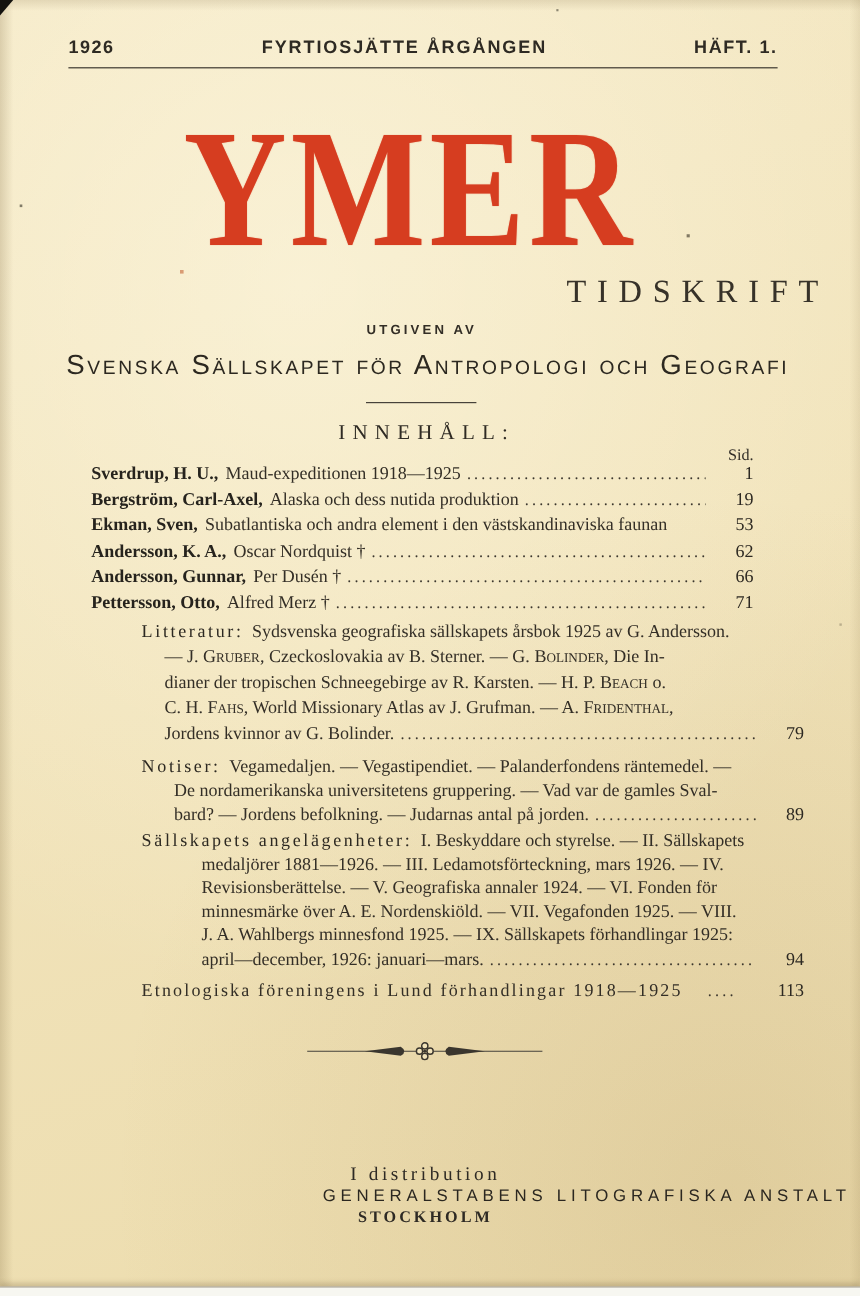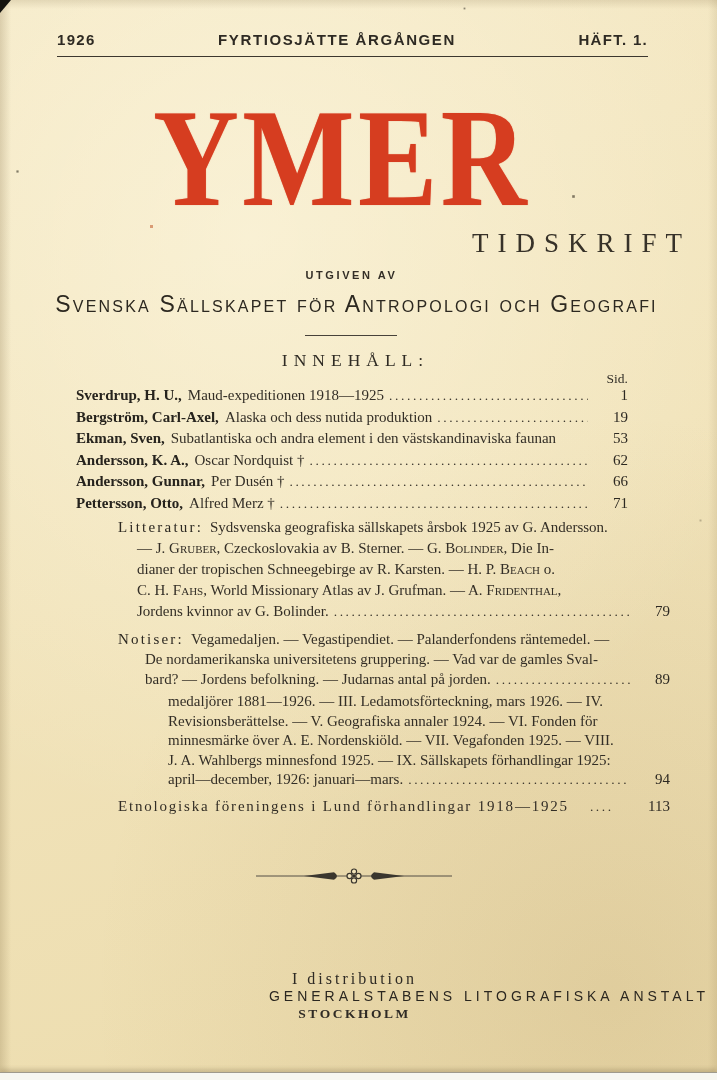--- a/index.html
+++ b/index.html
@@ -193,20 +193,23 @@
       </div>
       <div class="pl ind-not">De nordamerikanska universitetens gruppering. — Vad var de gamles Sval-</div>
       <div class="pl ind-not flexl">
         <span>bard? — Jordens befolkning. — Judarnas antal på jorden.</span>
         <span class="dots"></span>
         <span class="pg">89</span>
       </div>
     </div>
 
     <div class="sect sal">
+      <div class="pl">
+        <span class="lead">Sällskapets angelägenheter:</span><span>I. Beskyddare och styrelse. — II. Sällskapets</span>
+      </div>
       <div class="pl ind-sal">medaljörer 1881—1926. — III. Ledamotsförteckning, mars 1926. — IV.</div>
       <div class="pl ind-sal">Revisionsberättelse. — V. Geografiska annaler 1924. — VI. Fonden för</div>
       <div class="pl ind-sal">minnesmärke över A. E. Nordenskiöld. — VII. Vegafonden 1925. — VIII.</div>
       <div class="pl ind-sal">J. A. Wahlbergs minnesfond 1925. — IX. Sällskapets förhandlingar 1925:</div>
       <div class="pl ind-sal flexl">
         <span>april—december, 1926: januari—mars.</span>
         <span class="dots"></span>
         <span class="pg">94</span>
       </div>
     </div>

